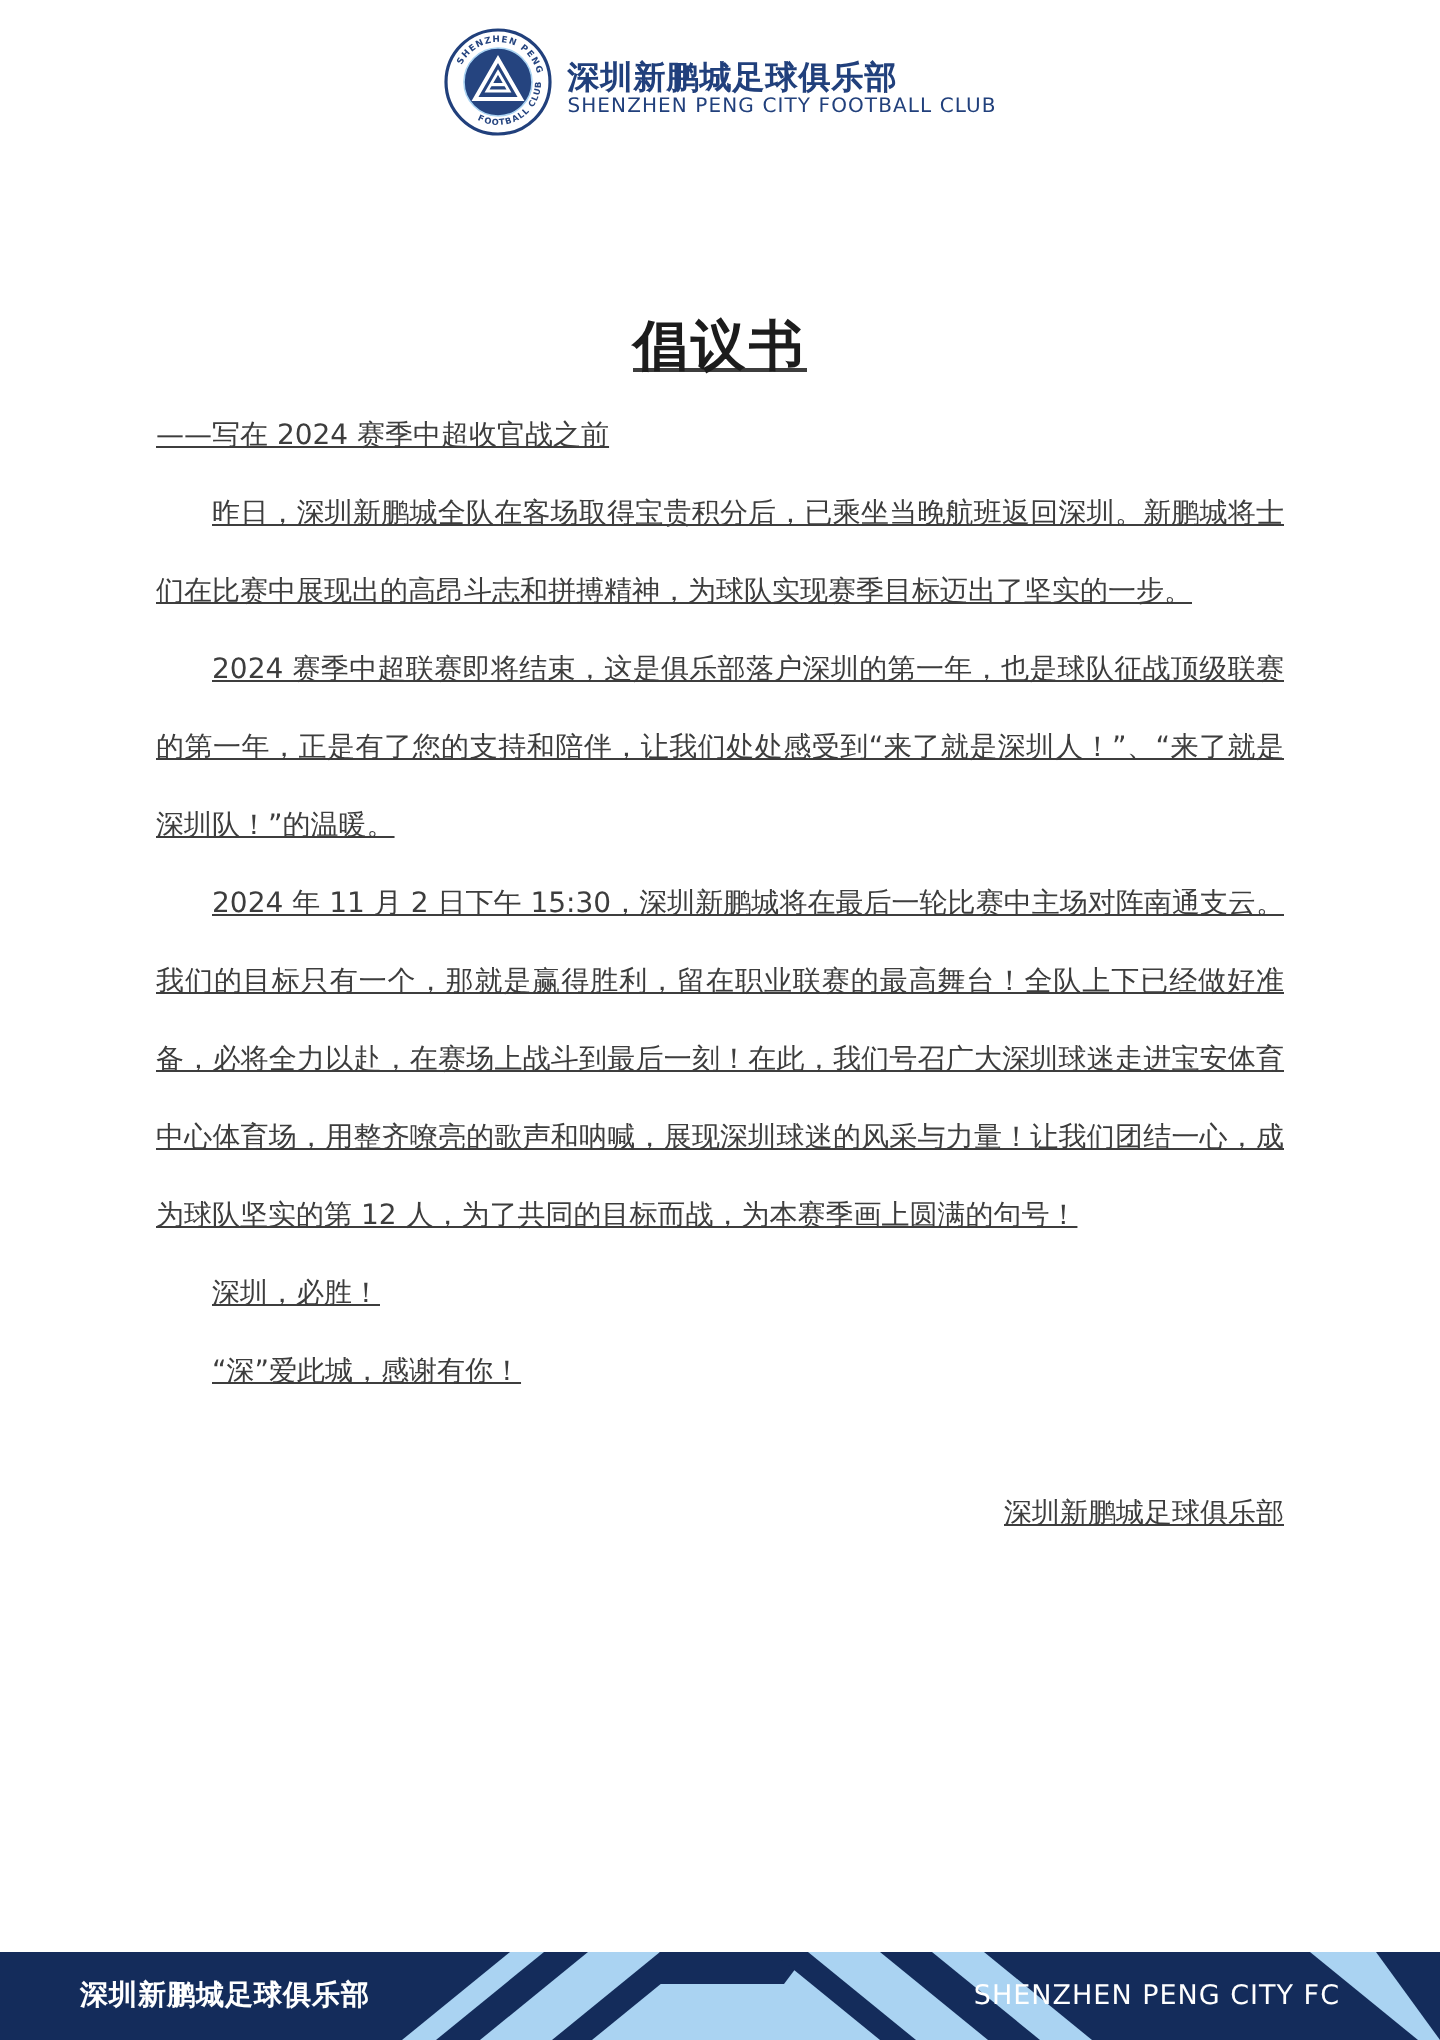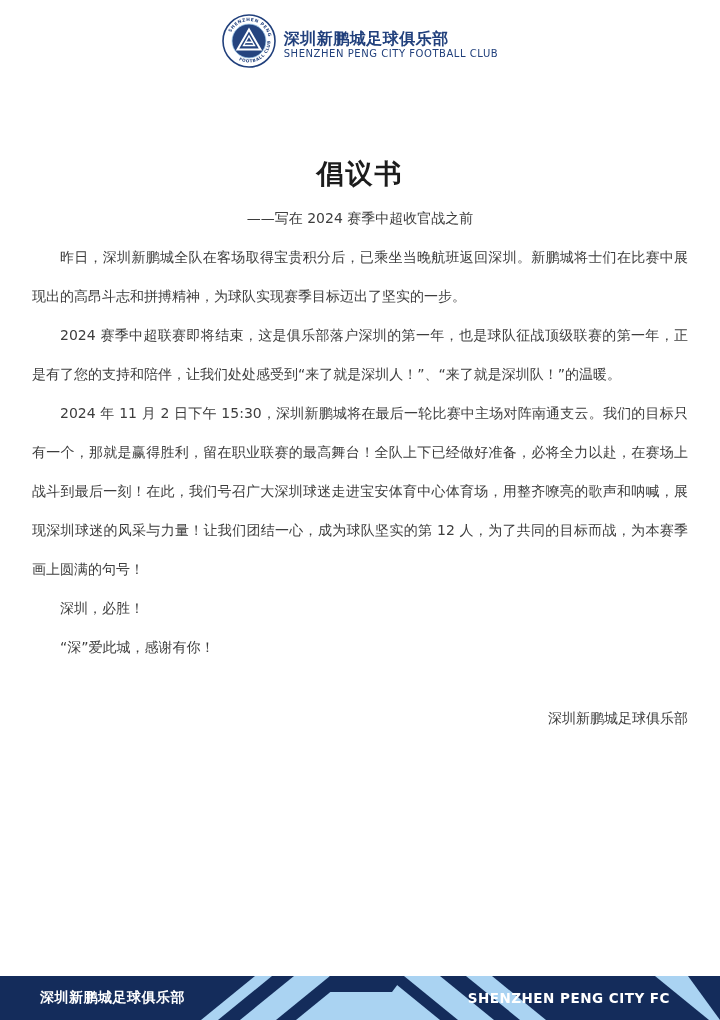--- a/index.html
+++ b/index.html
@@ -21,48 +21,48 @@
   .club-name-cn {
     font-size: 16px; font-weight: bold; color: #21407c; letter-spacing: 0.5px;
     line-height: 19px;
   }
   .club-name-en {
     font-size: 10px; font-weight: normal; color: #21407c; letter-spacing: 0.55px;
     line-height: 9px; margin-top: 1px;
   }
 
   
-  .letter { padding: 0 32px; }
+  .letter { padding: 0 78px; text-decoration: underline; }
   .doc-title {
     margin-top: 86px; text-align: center;
     font-size: 27px; font-weight: bold; color: #1c1c1c;
     letter-spacing: 2px; line-height: 32px;
   }
   .doc-subtitle {
-    margin-top: 18px; text-align: center;
+    margin-top: 18px; text-align: left;
     font-size: 14px; color: #3d3d3d; line-height: 20px;
   }
   .body-text { margin-top: 10px; font-size: 14px; line-height: 39px; color: #3d3d3d; }
   .salutation { text-align: left; }
   .para { text-align: justify; text-indent: 2em; }
   .sig-block { margin-top: 30px; text-align: right; font-size: 14px; line-height: 42px; }
 
   
   .footer-banner {
     position: absolute; left: 0; bottom: 0; width: 720px; height: 44px;
   }
   .footer-banner svg { display: block; width: 720px; height: 44px; }
   .footer-left-label {
     position: absolute; left: 40px; top: 50%; transform: translateY(-50%);
     color: #ffffff; font-size: 14px; font-weight: bold; letter-spacing: 0.5px;
     white-space: nowrap;
   }
   .footer-right-label {
     position: absolute; right: 50px; top: 50%; transform: translateY(-50%);
-    color: #ffffff; font-size: 13.5px; font-weight: bold; letter-spacing: 0.5px;
+    color: #ffffff; font-size: 13.5px; font-weight: normal; letter-spacing: 0.5px;
     white-space: nowrap;
   }
 </style>
 </head>
 <body>
 
 <div class="page">
 
   <div class="club-header">
     <span>

